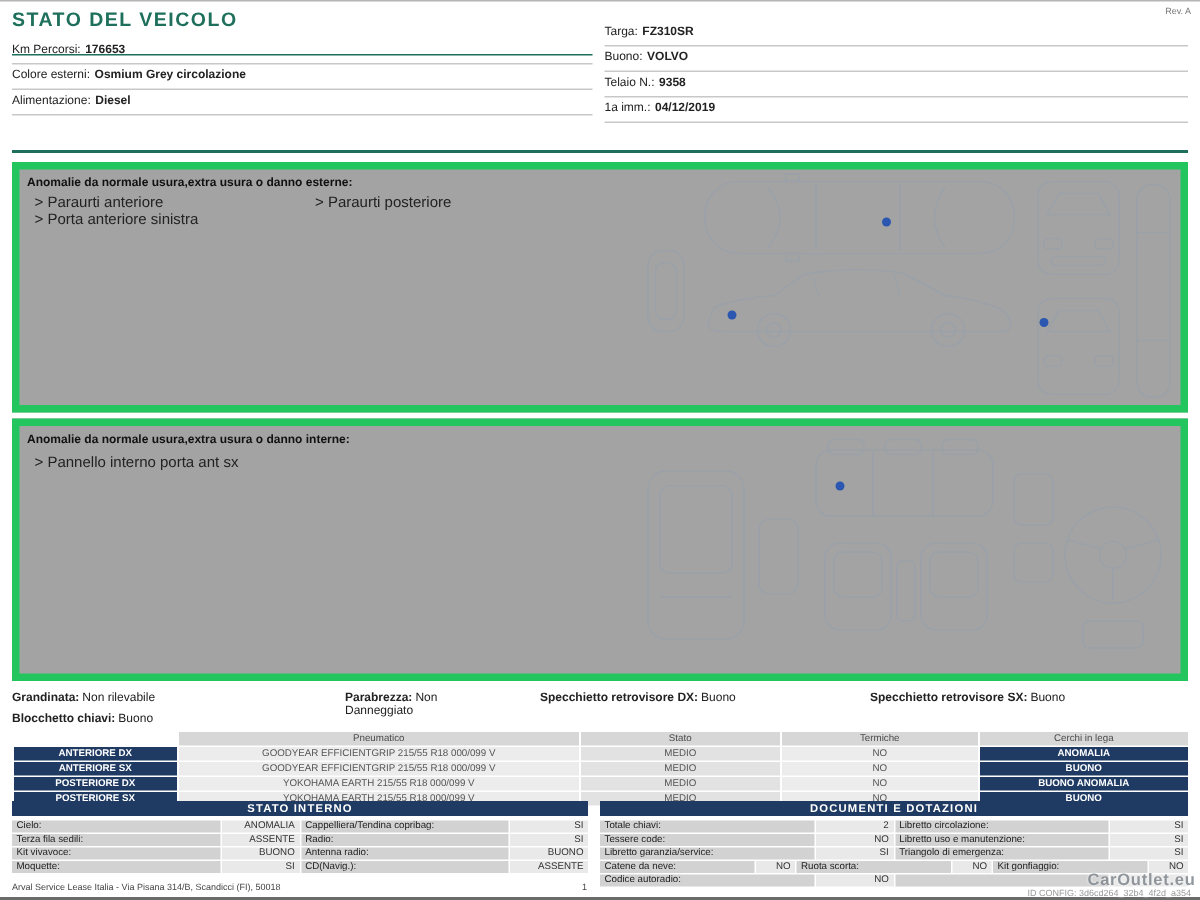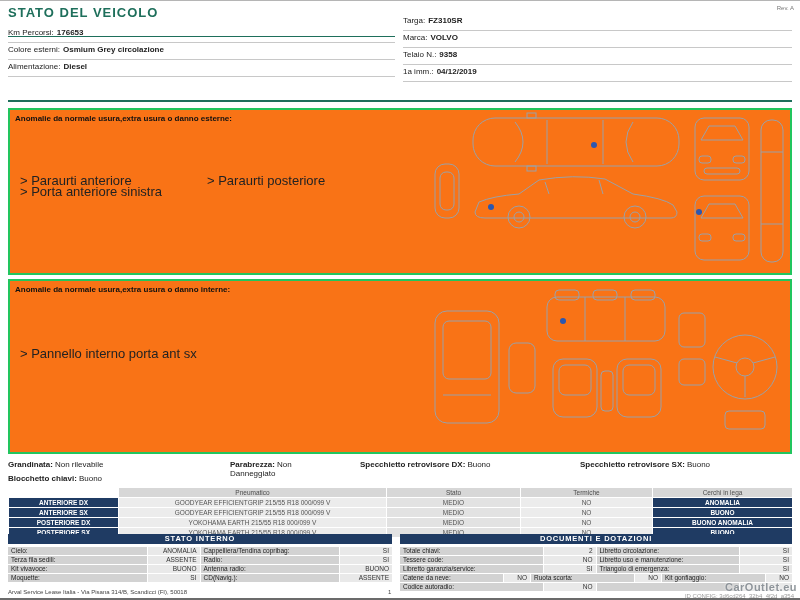--- a/index.html
+++ b/index.html
@@ -16,25 +16,25 @@
 
   .info-left  { position:absolute; left:8px;   top:25px; width:387px; }
   .info-right { position:absolute; left:403px; top:13px; width:389px; }
   .info-row { font-size:8px; line-height:9px; color:#222; padding:2px 0 5px; border-bottom:1px solid #c8c8c8; }
   .info-row .lbl { color:#222; }
   .info-row .val { font-weight:bold; margin-left:3px; }
 
   .divider { position:absolute; left:8px; top:99px; width:784px; height:2px; background:#1e6f5b; }
 
   
-  .box { position:absolute; left:8px; width:784px; border:2px solid #22c55e; background:#f97316; }
+  .box { position:absolute; left:8px; width:784px; border:5px solid #22c55e; background:#a3a3a3; }
   .box1 { top:107px; height:167px; }
   .box2 { top:278px; height:175px; }
   .box-heading { position:absolute; left:5px; top:4px; font-size:8px; font-weight:bold; color:#111; }
-  .anomaly-list { position:absolute; top:17px; font-size:13px; line-height:11px; color:#222;margin-top:48px; }
+  .anomaly-list { position:absolute; top:17px; font-size:10px; line-height:11px; color:#222; }
   .list1 { left:10px; } .list2 { left:197px; }
   .box2 .anomaly-list { top:19px; left:10px; }
   .diagram { position:absolute; top:2px; right:1px; }
 
   
   .summary { position:absolute; left:8px; top:459px; width:784px; height:24px; font-size:8px; color:#222; }
   .sum-item { position:absolute; line-height:9px; }
   .sum-item .lbl { font-weight:bold; }
   .sum-item .val { margin-left:2px; }
   .sum-0 { left:0; top:0; }
@@ -97,21 +97,21 @@
     <div class="info-row">
       <span class="lbl">Alimentazione:</span><span class="val">Diesel</span>
     </div>
   </div>
 
   <div class="info-right">
     <div class="info-row">
       <span class="lbl">Targa:</span><span class="val">FZ310SR</span>
     </div>
     <div class="info-row">
-      <span class="lbl">Marca:</span><span class="val">VOLVO</span>
+      <span class="lbl">Buono:</span><span class="val">VOLVO</span>
     </div>
     <div class="info-row">
       <span class="lbl">Telaio N.:</span><span class="val">9358</span>
     </div>
     <div class="info-row">
       <span class="lbl">1a imm.:</span><span class="val">04/12/2019</span>
     </div>
   </div>
 
   <div class="divider"></div>

